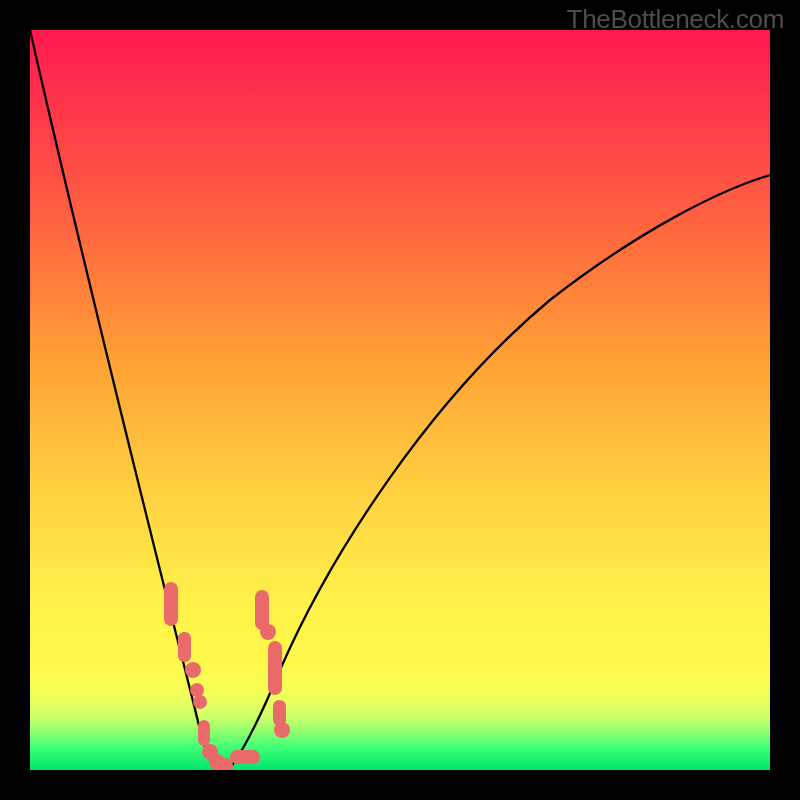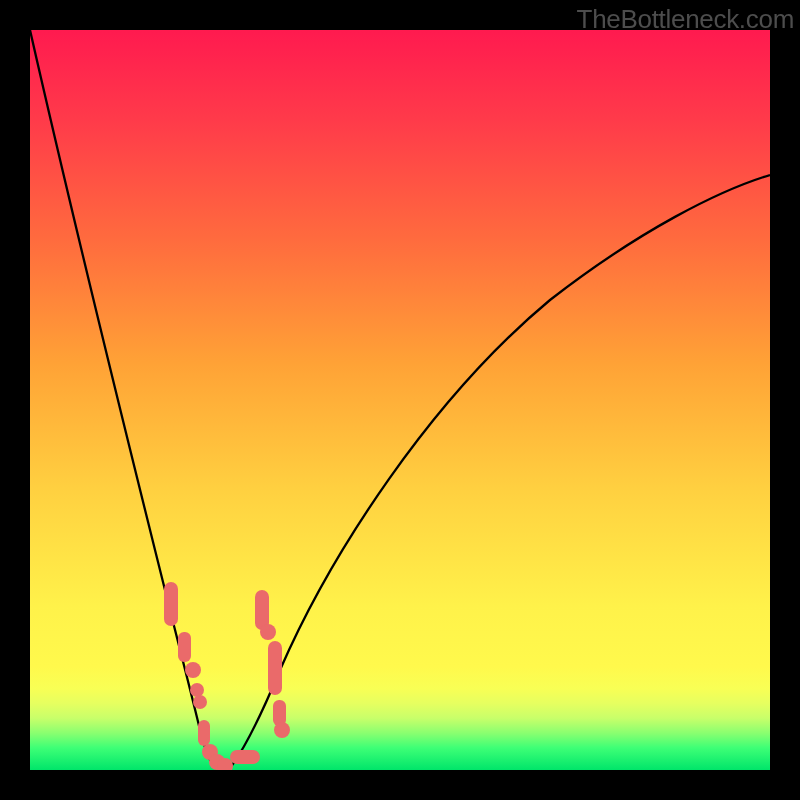--- a/index.html
+++ b/index.html
@@ -35,21 +35,21 @@
       #e6ff60 91%,
       #c8ff6a 93%,
       #8aff70 95%,
       #3eff76 97%,
       #00e56a 100%
     );
   }
   .watermark {
     position: absolute;
     top: 4px;
-    right: 6px;
+    right: 16px;
     color: #4d4d4d;
     font-size: 26px;
     font-weight: 500;
     letter-spacing: -0.3px;
     user-select: none;
   }
   svg.curve {
     position: absolute;
     left: 0; top: 0;
     width: 740px;

